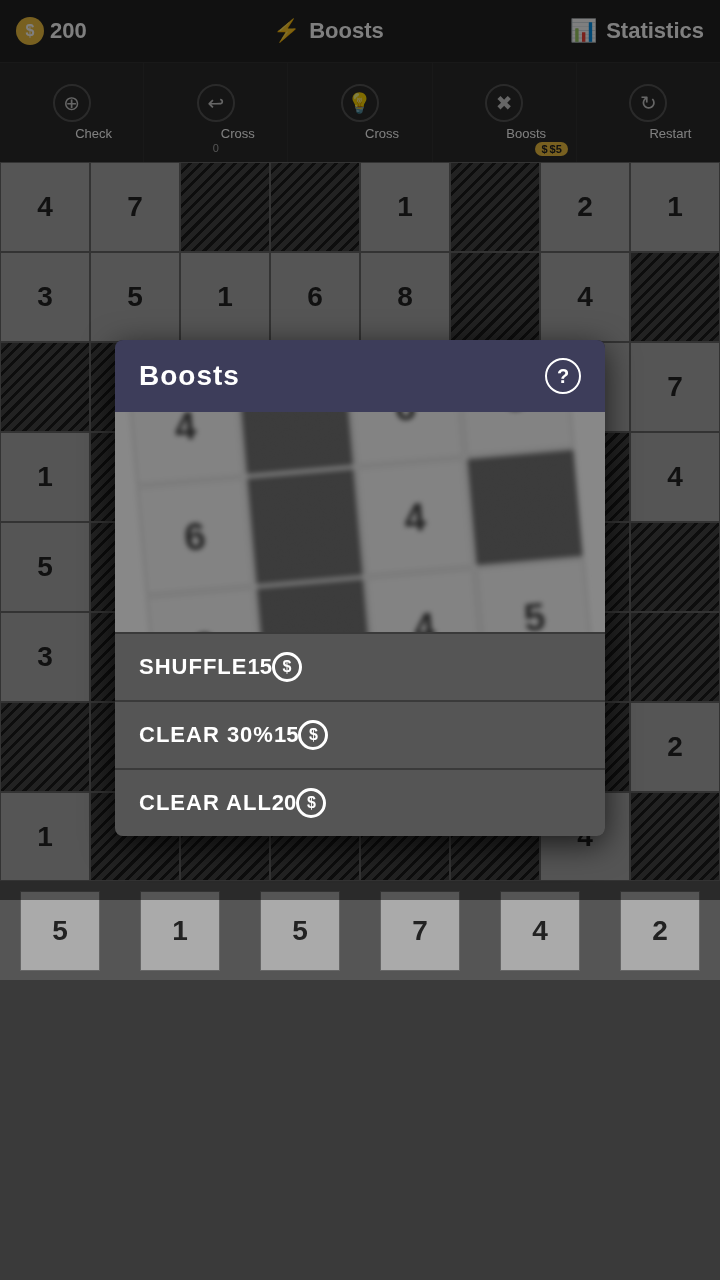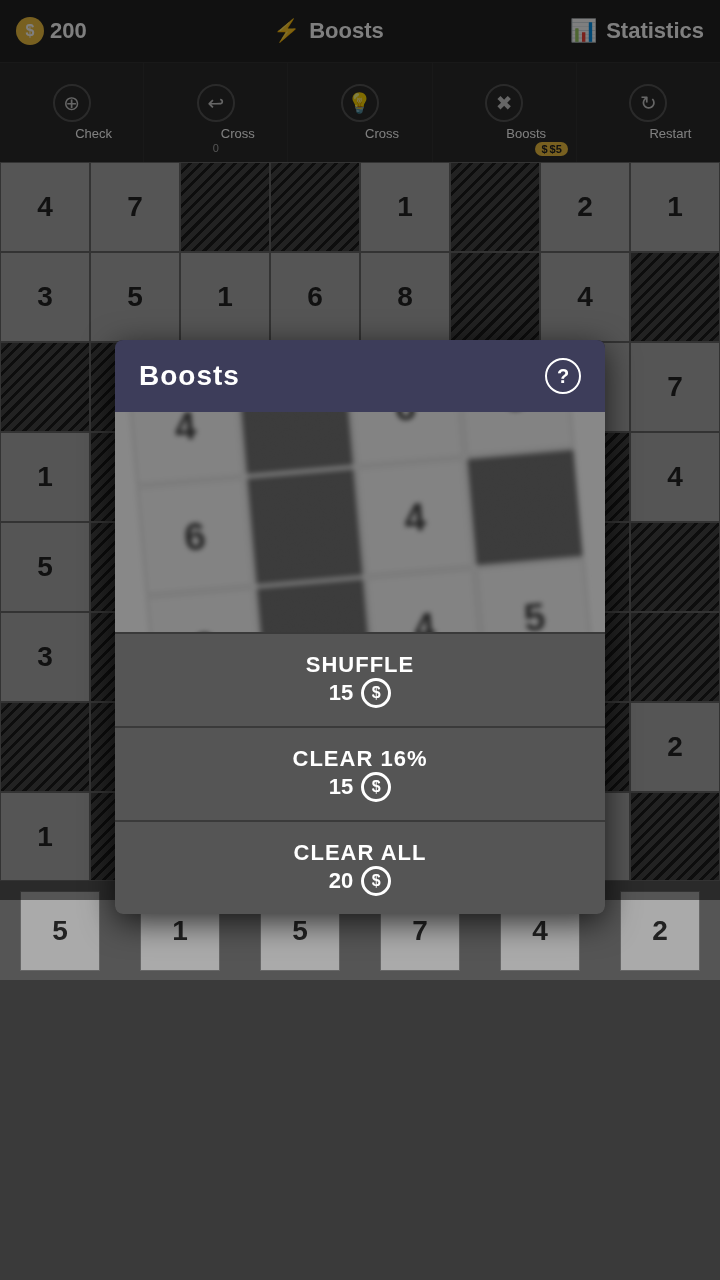--- a/index.html
+++ b/index.html
@@ -277,39 +277,37 @@
     }
     .blur-cell.dark {
       background: #555;
       color: #333;
     }
 
     
     .boost-item {
       display: flex;
       align-items: center;
-      justify-content: space-between;
+      justify-content: flex-start;
       background: #555;
       margin: 0;
       padding: 18px 24px;
       cursor: pointer;
       border-top: 2px solid #3a3a3a;
-      flex-direction: column;
     }
     .boost-item:first-of-type { border-top: none; }
     .boost-label {
       color: #fff;
       font-size: 22px;
       font-weight: bold;
       letter-spacing: 1px;
     }
     .boost-cost {
       display: flex;
       align-items: center;
-      gap: 8px;
       color: #fff;
       font-size: 22px;
       font-weight: bold;
     }
     .cost-coin {
       width: 30px;
       height: 30px;
       border: 3px solid #fff;
       border-radius: 50%;
       display: flex;
@@ -481,21 +479,21 @@
 
     <div class="boost-item">
       <span class="boost-label">SHUFFLE</span>
       <div class="boost-cost">
         <span>15</span>
         <div class="cost-coin">$</div>
       </div>
     </div>
 
     <div class="boost-item">
-      <span class="boost-label">CLEAR 16%</span>
+      <span class="boost-label">CLEAR 30%</span>
       <div class="boost-cost">
         <span>15</span>
         <div class="cost-coin">$</div>
       </div>
     </div>
 
     <div class="boost-item">
       <span class="boost-label">CLEAR ALL</span>
       <div class="boost-cost">
         <span>20</span>

